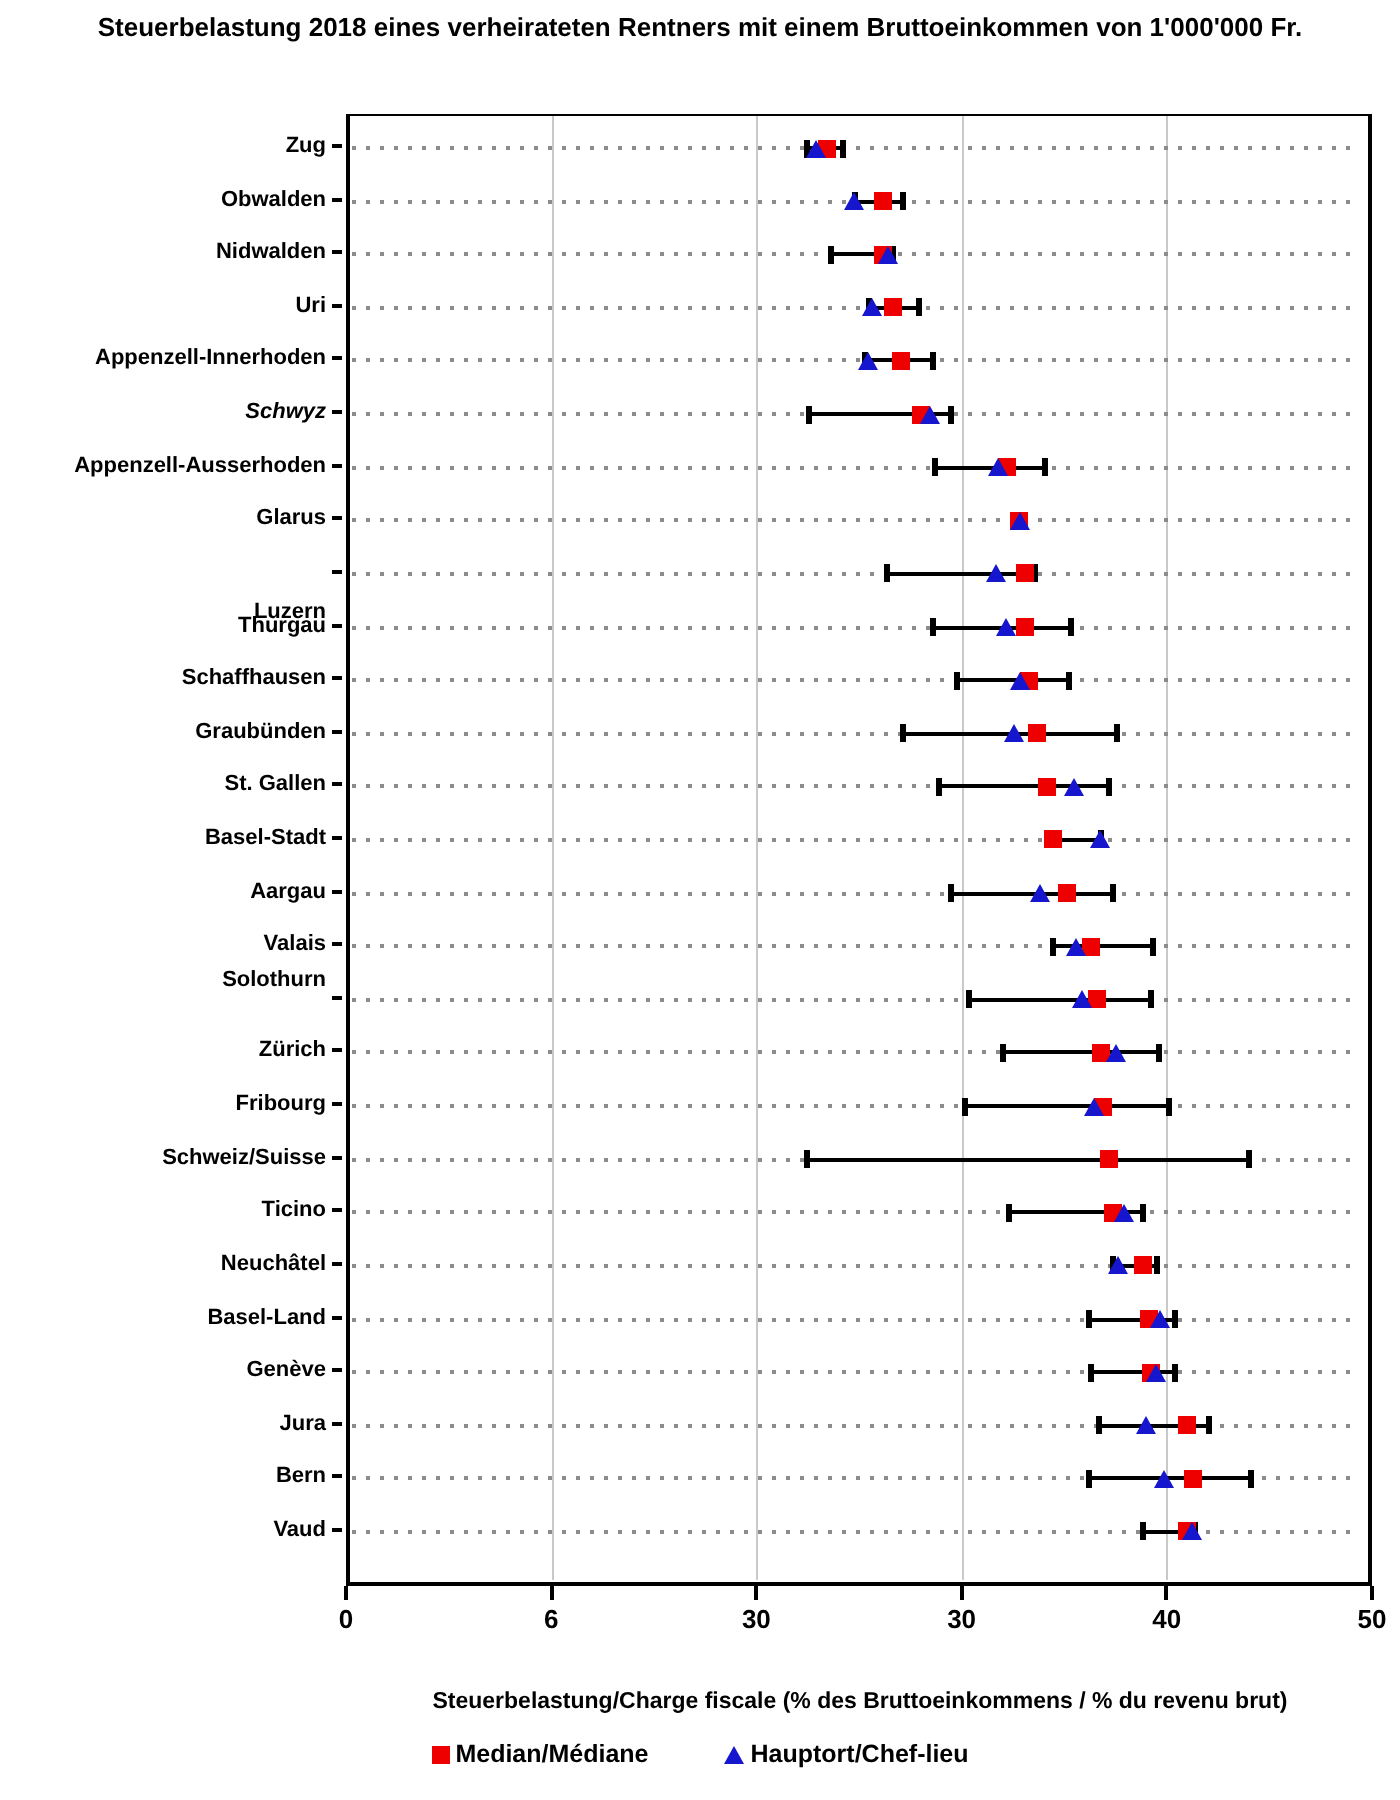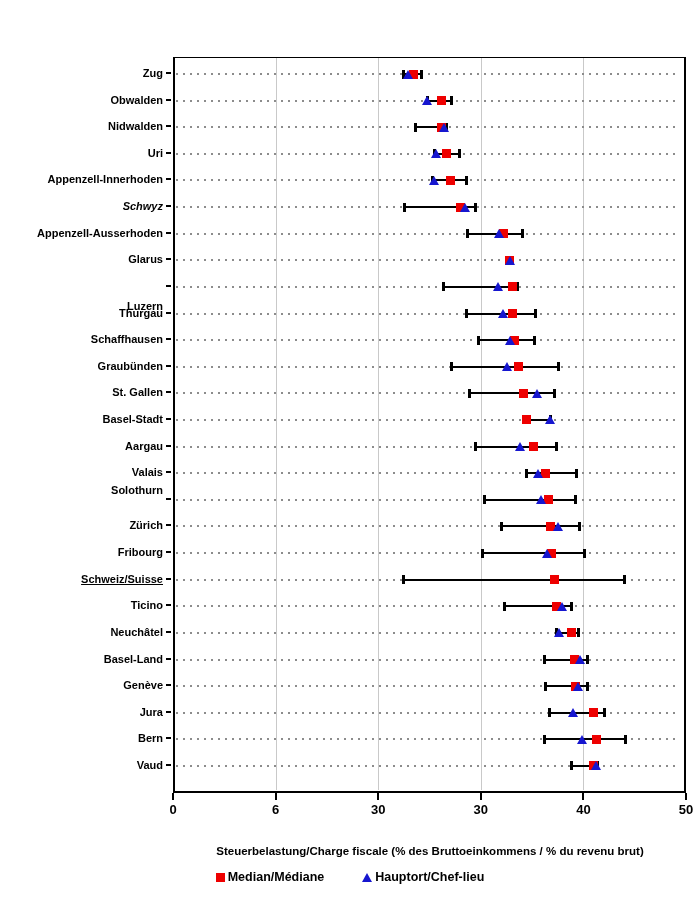--- a/index.html
+++ b/index.html
@@ -19,20 +19,21 @@
   .xlabel{position:absolute;left:130px;top:845px;width:600px;text-align:center;font-weight:bold;font-size:11.5px;}
   .legend{position:absolute;left:0;top:870px;width:700px;display:flex;justify-content:center;gap:38px;align-items:center;}
   .legend-item{display:flex;align-items:center;font-weight:bold;font-size:12.5px;}
   .legend-sq{width:9px;height:9px;margin-right:3px;}
   .legend-tri{width:0;height:0;border-left:5px solid transparent;border-right:5px solid transparent;margin-right:3px;}
 </style>
 </head>
 <body>
 
 <div class="title">
+  <div>Steuerbelastung 2018 eines verheirateten Rentners mit einem Bruttoeinkommen von 1'000'000 Fr.</div>
 </div>
 
 <div id="ylabels">
     <div class="ylabel" style="top: 66px;">Zug</div>
     <div class="ytick" style="left: 166px; top: 72px;"></div>
     <div class="ylabel" style="top: 92.615px;">Obwalden</div>
     <div class="ytick" style="left: 166px; top: 98.615px;"></div>
     <div class="ylabel" style="top: 119.23px;">Nidwalden</div>
     <div class="ytick" style="left: 166px; top: 125.23px;"></div>
     <div class="ylabel" style="top: 145.845px;">Uri</div>
@@ -60,21 +61,21 @@
     <div class="ylabel" style="top: 438.61px;">Aargau</div>
     <div class="ytick" style="left: 166px; top: 444.61px;"></div>
     <div class="ylabel" style="top: 465.225px;">Valais</div>
     <div class="ytick" style="left: 166px; top: 471.225px;"></div>
     <div class="ylabel" style="top: 483px;">Solothurn</div>
     <div class="ytick" style="left: 166px; top: 497.84px;"></div>
     <div class="ylabel" style="top: 518.455px;">Zürich</div>
     <div class="ytick" style="left: 166px; top: 524.455px;"></div>
     <div class="ylabel" style="top: 545.07px;">Fribourg</div>
     <div class="ytick" style="left: 166px; top: 551.07px;"></div>
-    <div class="ylabel" style="top: 571.685px; text-decoration: underline;">Schweiz/Suisse</div>
+    <div class="ylabel" style="top: 571.685px;">Schweiz/Suisse</div>
     <div class="ytick" style="left: 166px; top: 577.685px;"></div>
     <div class="ylabel" style="top: 598.3px;">Ticino</div>
     <div class="ytick" style="left: 166px; top: 604.3px;"></div>
     <div class="ylabel" style="top: 624.915px;">Neuchâtel</div>
     <div class="ytick" style="left: 166px; top: 630.915px;"></div>
     <div class="ylabel" style="top: 651.53px;">Basel-Land</div>
     <div class="ytick" style="left: 166px; top: 657.53px;"></div>
     <div class="ylabel" style="top: 678.145px;">Genève</div>
     <div class="ytick" style="left: 166px; top: 684.145px;"></div>
     <div class="ylabel" style="top: 704.76px;">Jura</div>

